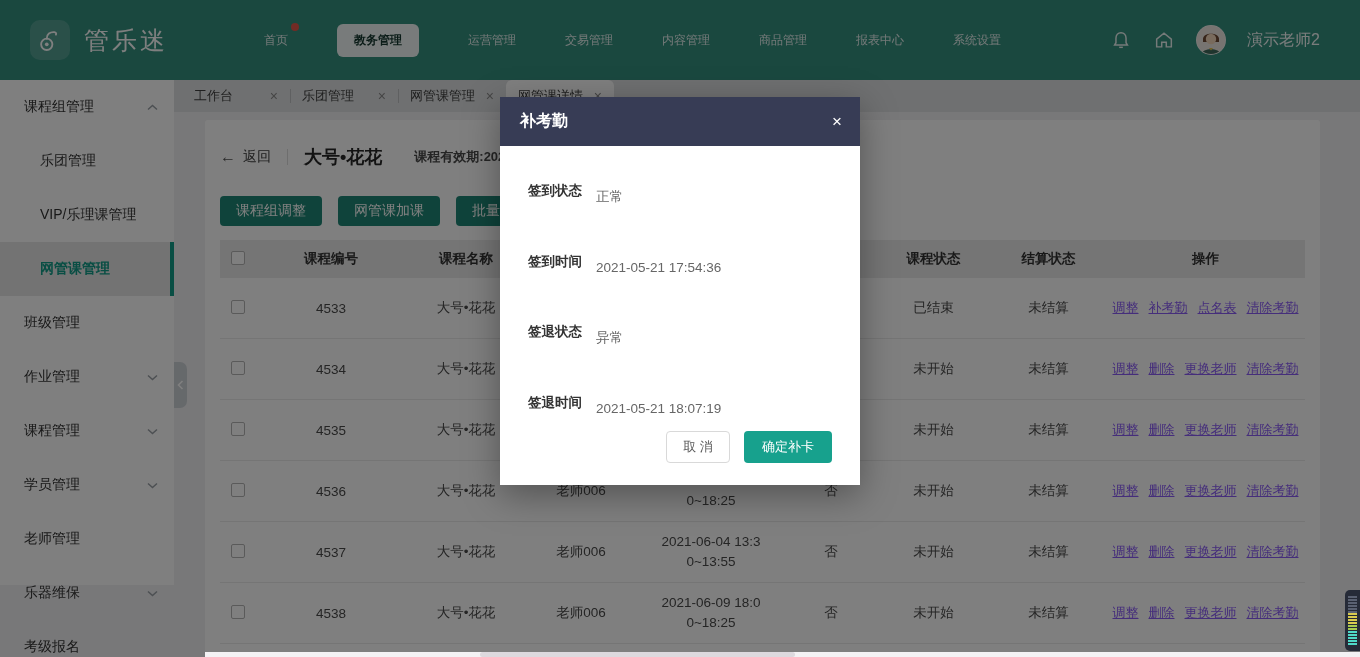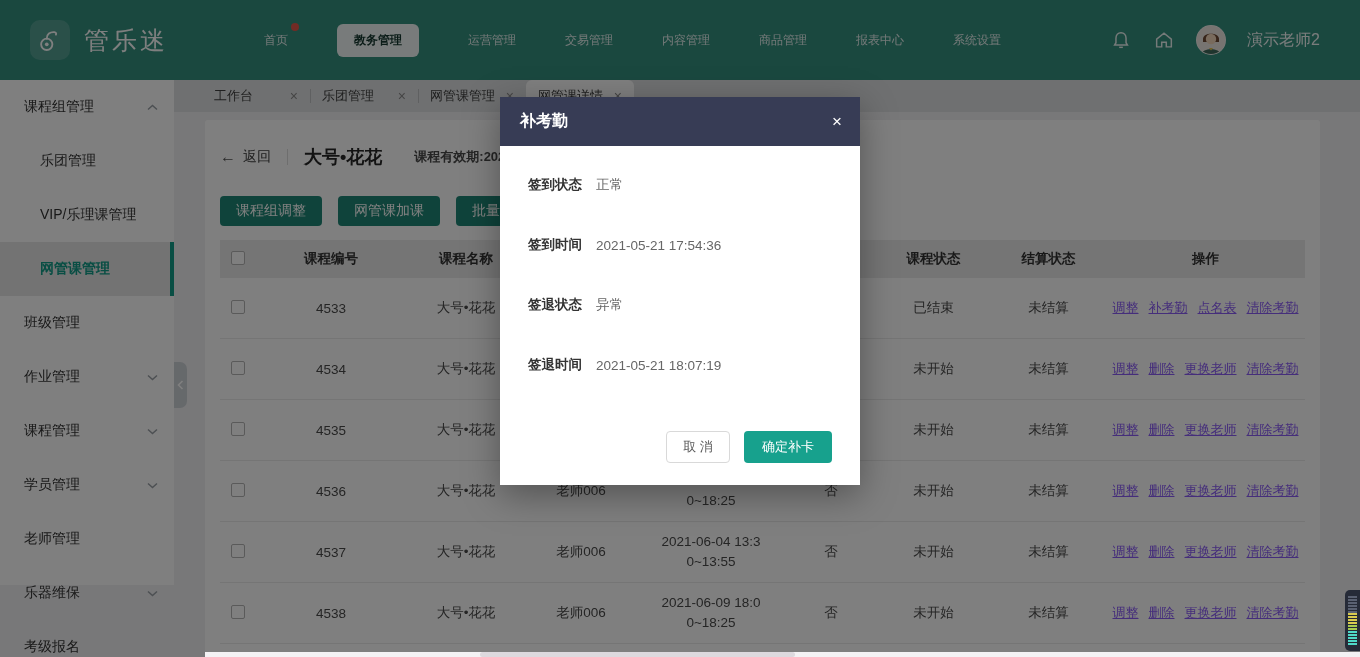--- a/index.html
+++ b/index.html
@@ -25,21 +25,21 @@
   .sidebar { position:absolute; top:80px; left:0; width:174px; height:505px; background:#fff; z-index:1; }
   .side-item { height:54px; display:flex; align-items:center; padding:0 16px 0 24px; font-size:14px; color:#333; cursor:pointer; }
   .side-item.child { padding-left:40px; }
   .side-item.active { background:#e7e7e7; color:#129c88; font-weight:bold; border-right:4px solid #129c88; }
   .chev { margin-left:auto; display:flex; }
   .collapse-handle { position:absolute; top:362px; left:174px; width:13px; height:46px; background:#cdd2d7;
                      border-radius:0 7px 7px 0; display:flex; align-items:center; justify-content:center; z-index:2; }
 
   
   .tabbar { position:absolute; top:80px; left:174px; width:1186px; height:32px; background:#dfe1e3;
-            display:flex; align-items:flex-end; padding-left:28px; z-index:1;text-align:right; }
+            display:flex; align-items:flex-end; padding-left:8px; z-index:1;text-align:right; }
   .tab { width:108px; height:32px; display:flex; align-items:center; justify-content:space-between;
          padding:0 12px; font-size:13px; color:#404040; position:relative; cursor:pointer; }
   .tab + .tab::before { content:""; position:absolute; left:0; top:9px; width:1px; height:14px; background:#bfc1c3; }
   .tab.active { background:#fff; border-radius:6px 6px 0 0; }
   .tab.active::before { display:none; }
   .tab-close { color:#8a8a8a; font-size:14px; line-height:1; }
 
   
   .card { position:absolute; top:120px; left:205px; width:1115px; height:537px; background:#fff;
           border-radius:3px; padding:24px 15px 0; z-index:1; }
@@ -71,21 +71,21 @@
   
   .modal { position:absolute; left:500px; top:97px; width:360px; height:388px; background:#fff; z-index:100;
            box-shadow:0 10px 34px rgba(0,0,0,.35); }
   .modal-header { height:49px; background:#373c55; display:flex; align-items:center; justify-content:space-between;
                   padding:0 18px 0 20px; }
   .modal-title { color:#fff; font-size:16px; font-weight:bold; }
   .modal-close { color:#fff; font-size:17px; cursor:pointer; line-height:1; }
   .modal-body { padding:30px 28px 0; }
   .m-field { display:flex; align-items:center; margin-bottom:42px; font-size:13.5px; }
   .m-label { font-weight:bold; color:#333; margin-right:14px; }
-  .m-value { color:#666; }
+  .m-value { color:#666;margin-top:12px; }
   .modal-footer { position:absolute; right:28px; bottom:22px; display:flex; gap:14px; }
   .btn-cancel { width:64px; height:32px; background:#fff; border:1px solid #d9d9d9; border-radius:4px;
                 color:#595959; font-size:13px; cursor:pointer; }
   .btn-confirm { width:88px; height:32px; background:#17a18d; border:none; border-radius:4px;
                  color:#fff; font-size:13px; cursor:pointer; }
 
   
   .dev-widget { position:absolute; right:0; top:590px; width:15px; height:61px; background:#262b38;
                 border-radius:5px 0 0 5px; z-index:150; padding:6px 3px; cursor:pointer; }
   .s-gray   { height:17px; background:repeating-linear-gradient(to bottom,#5a6172 0 2px,transparent 2px 3px); }

